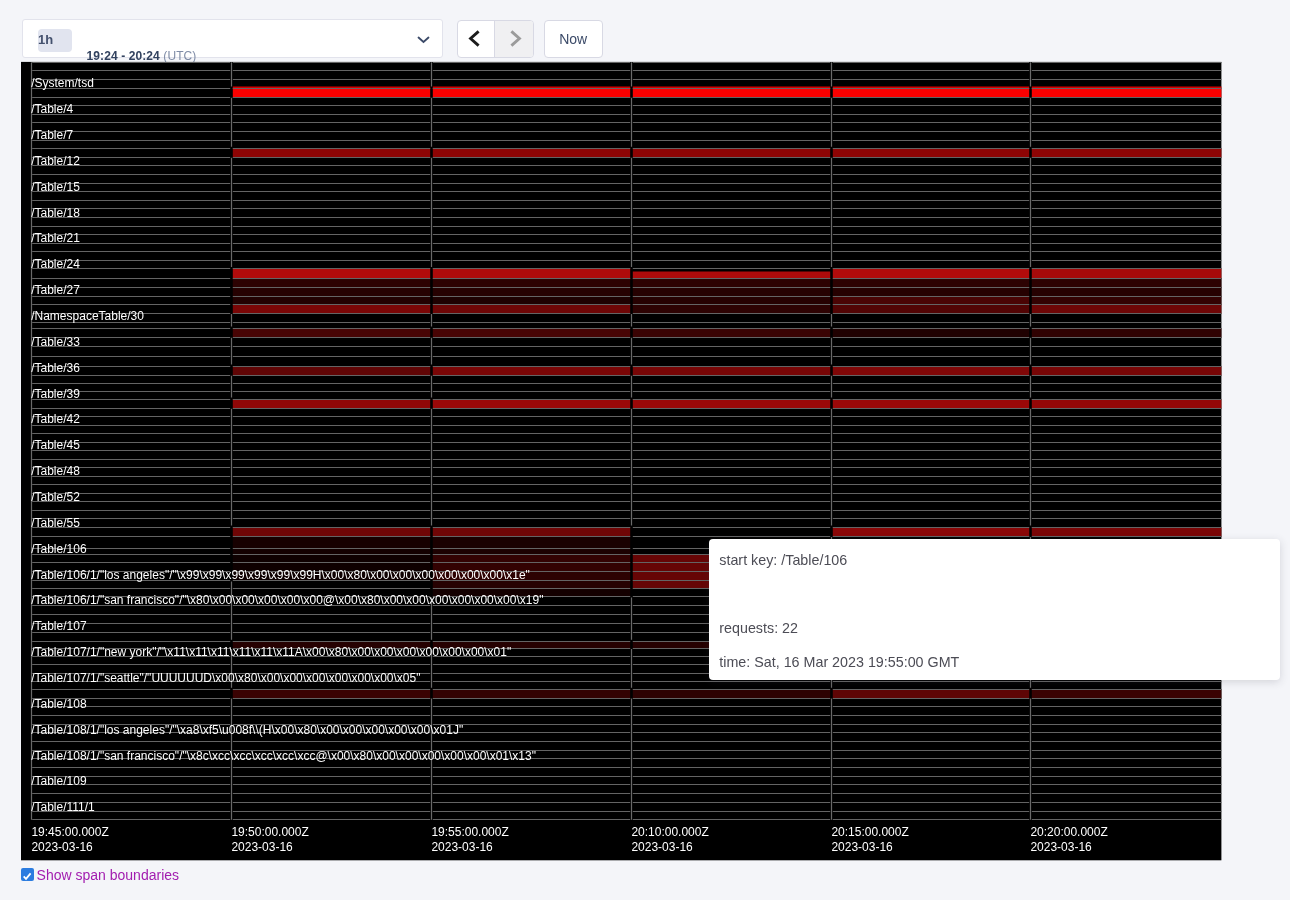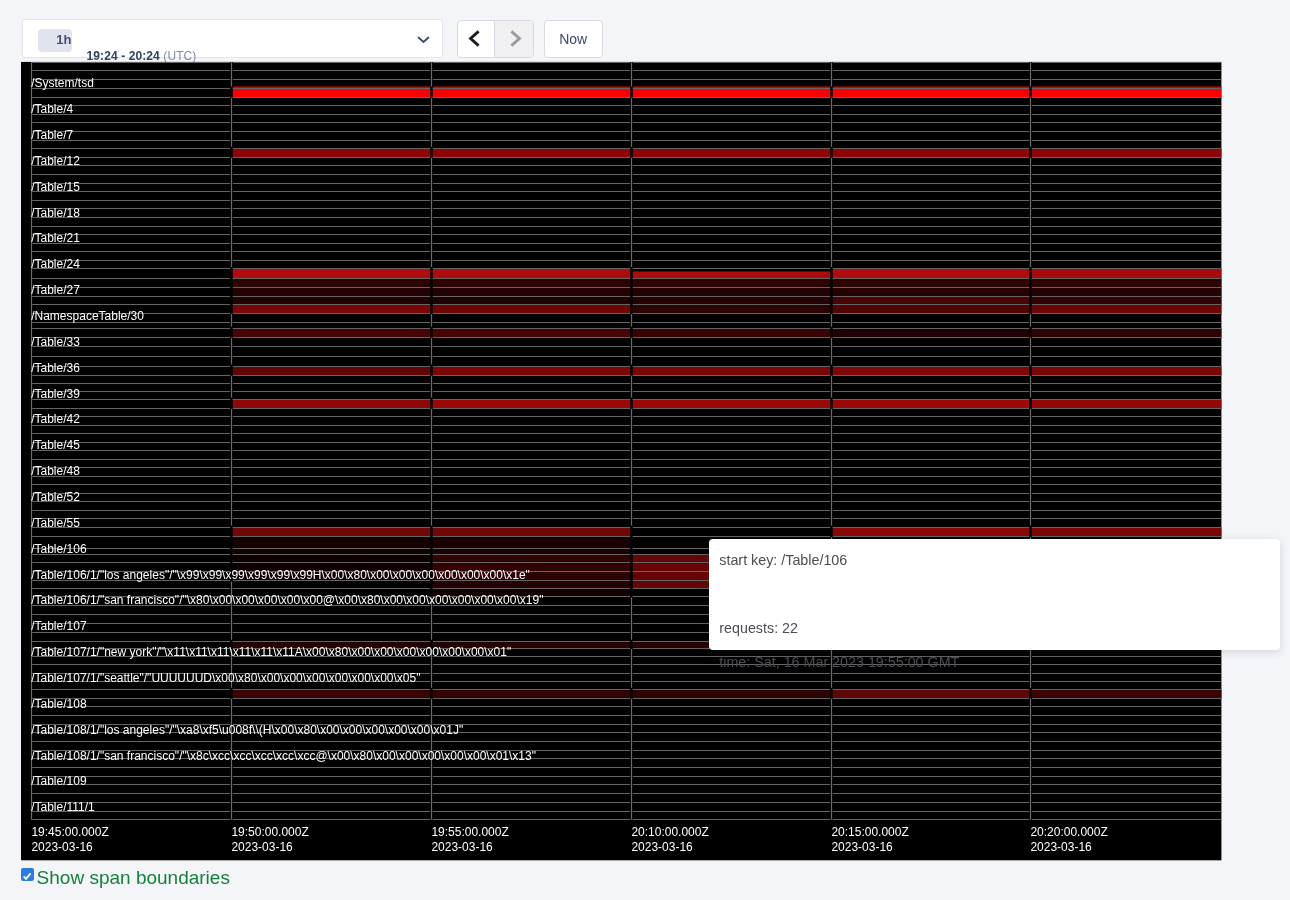--- a/index.html
+++ b/index.html
@@ -1,30 +1,30 @@
 <!DOCTYPE html>
 <html><head><meta charset="utf-8"><style>
 *{margin:0;padding:0;box-sizing:border-box}
 body{width:1290px;height:900px;background:#f4f5f9;font-family:"Liberation Sans",sans-serif;position:relative;overflow:hidden}
 .selbox{position:absolute;left:22px;top:18.5px;width:421px;height:39.6px;background:#fff;border:1px solid #e2e3ec;border-radius:3px}
 .badge{position:absolute;left:15px;top:9.5px;width:33.5px;height:22.5px;background:#e1e4ef;border-radius:4px;
- font-size:13px;font-weight:bold;color:#44516e;text-align:right;line-height:22.5px}
+ font-size:13px;font-weight:bold;color:#44516e;text-align:left;line-height:22.5px}
 .trange{position:absolute;left:63.5px;top:29px;transform:translateZ(0);font-size:12px;font-weight:bold;color:#32425f;white-space:pre;letter-spacing:0.1px}
 .trange .utc{font-weight:normal;color:#7f8ca6}
 .btngrp{position:absolute;left:456.7px;top:19.8px;width:77.3px;height:38.3px;border:1px solid #d8d9e4;border-radius:4px;background:#fff;display:flex}
 .btngrp .bl{width:50%;height:100%;display:flex;align-items:center;justify-content:center;border-right:1px solid #d8d9e4;border-radius:3px 0 0 3px}
 .btngrp .br{width:50%;height:100%;display:flex;align-items:center;justify-content:center;background:#f0f0f2;border-radius:0 3px 3px 0}
 .nowbtn{position:absolute;left:543.9px;top:19.8px;width:58.7px;height:38.3px;background:#fff;border:1px solid #d8d9e4;border-radius:4px;
  font-size:14px;font-weight:normal;color:#3b4a68;text-align:center;line-height:36.5px}
-.tooltip{position:absolute;left:709px;top:539.3px;width:571px;height:111px;background:#fff;border-radius:4px;
+.tooltip{position:absolute;left:709px;top:539.3px;width:571px;height:141px;background:#fff;border-radius:4px;
  box-shadow:0 2px 8px rgba(60,60,80,0.18);font-size:14.3px;color:#4c4c55}
 .tooltip div{position:absolute;left:10.3px;white-space:pre}
 .cbrow{position:absolute;left:21px;top:868px;height:13px}
 .cb{position:absolute;left:0;top:0;width:12.5px;height:12.5px;background:#2b7ce0;border-radius:2px}
-.cblab{position:absolute;left:15.6px;top:-1px;transform:translateZ(0);font-size:19px;color:#15803d;white-space:pre}
+.cblab{position:absolute;left:15.6px;top:-1px;transform:translateZ(0);font-size:14px;color:#a21caf;white-space:pre}
 </style></head><body>
 <div class="selbox">
  <div class="badge"><span style="position:relative;transform:translateZ(0);display:inline-block">1h</span></div>
  <div class="trange">19:24 - 20:24 <span class="utc">(UTC)</span></div>
  <svg style="position:absolute;right:12px;top:16px" width="13" height="8" viewBox="0 0 13 8">
   <path d="M1.5 1.5 L6.5 6 L11.5 1.5" stroke="#3b4a68" stroke-width="1.8" fill="none" stroke-linecap="round"></path>
     </svg>
 </div>
 <div class="btngrp">
     <div class="bl"></div>

